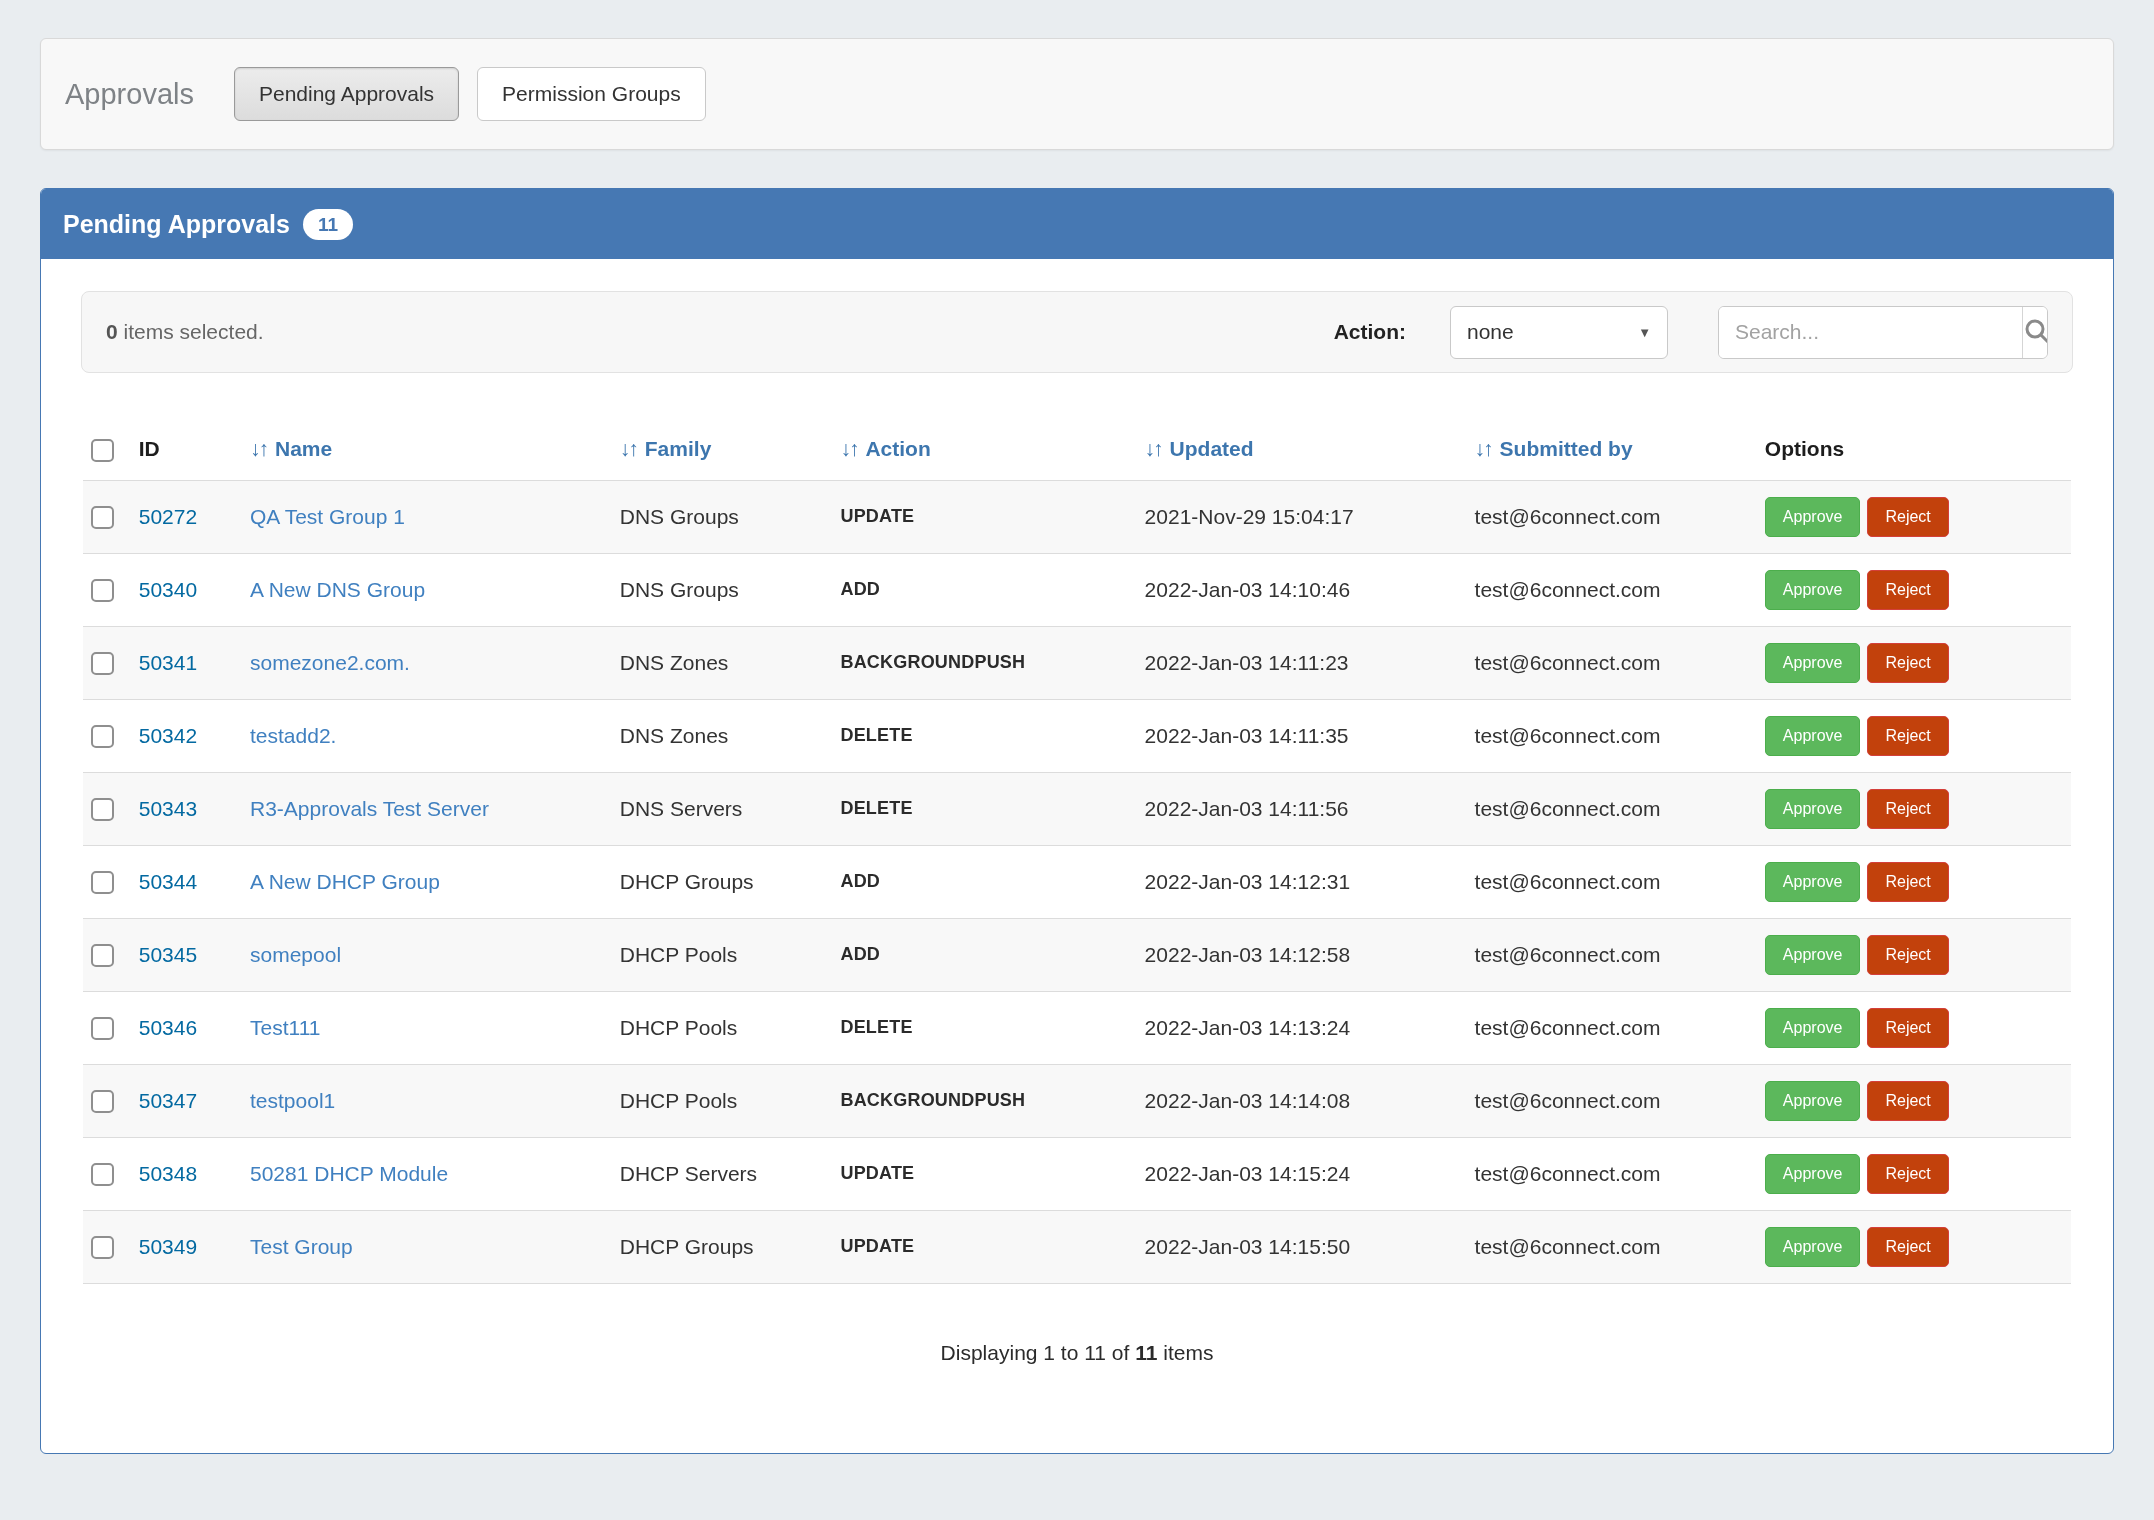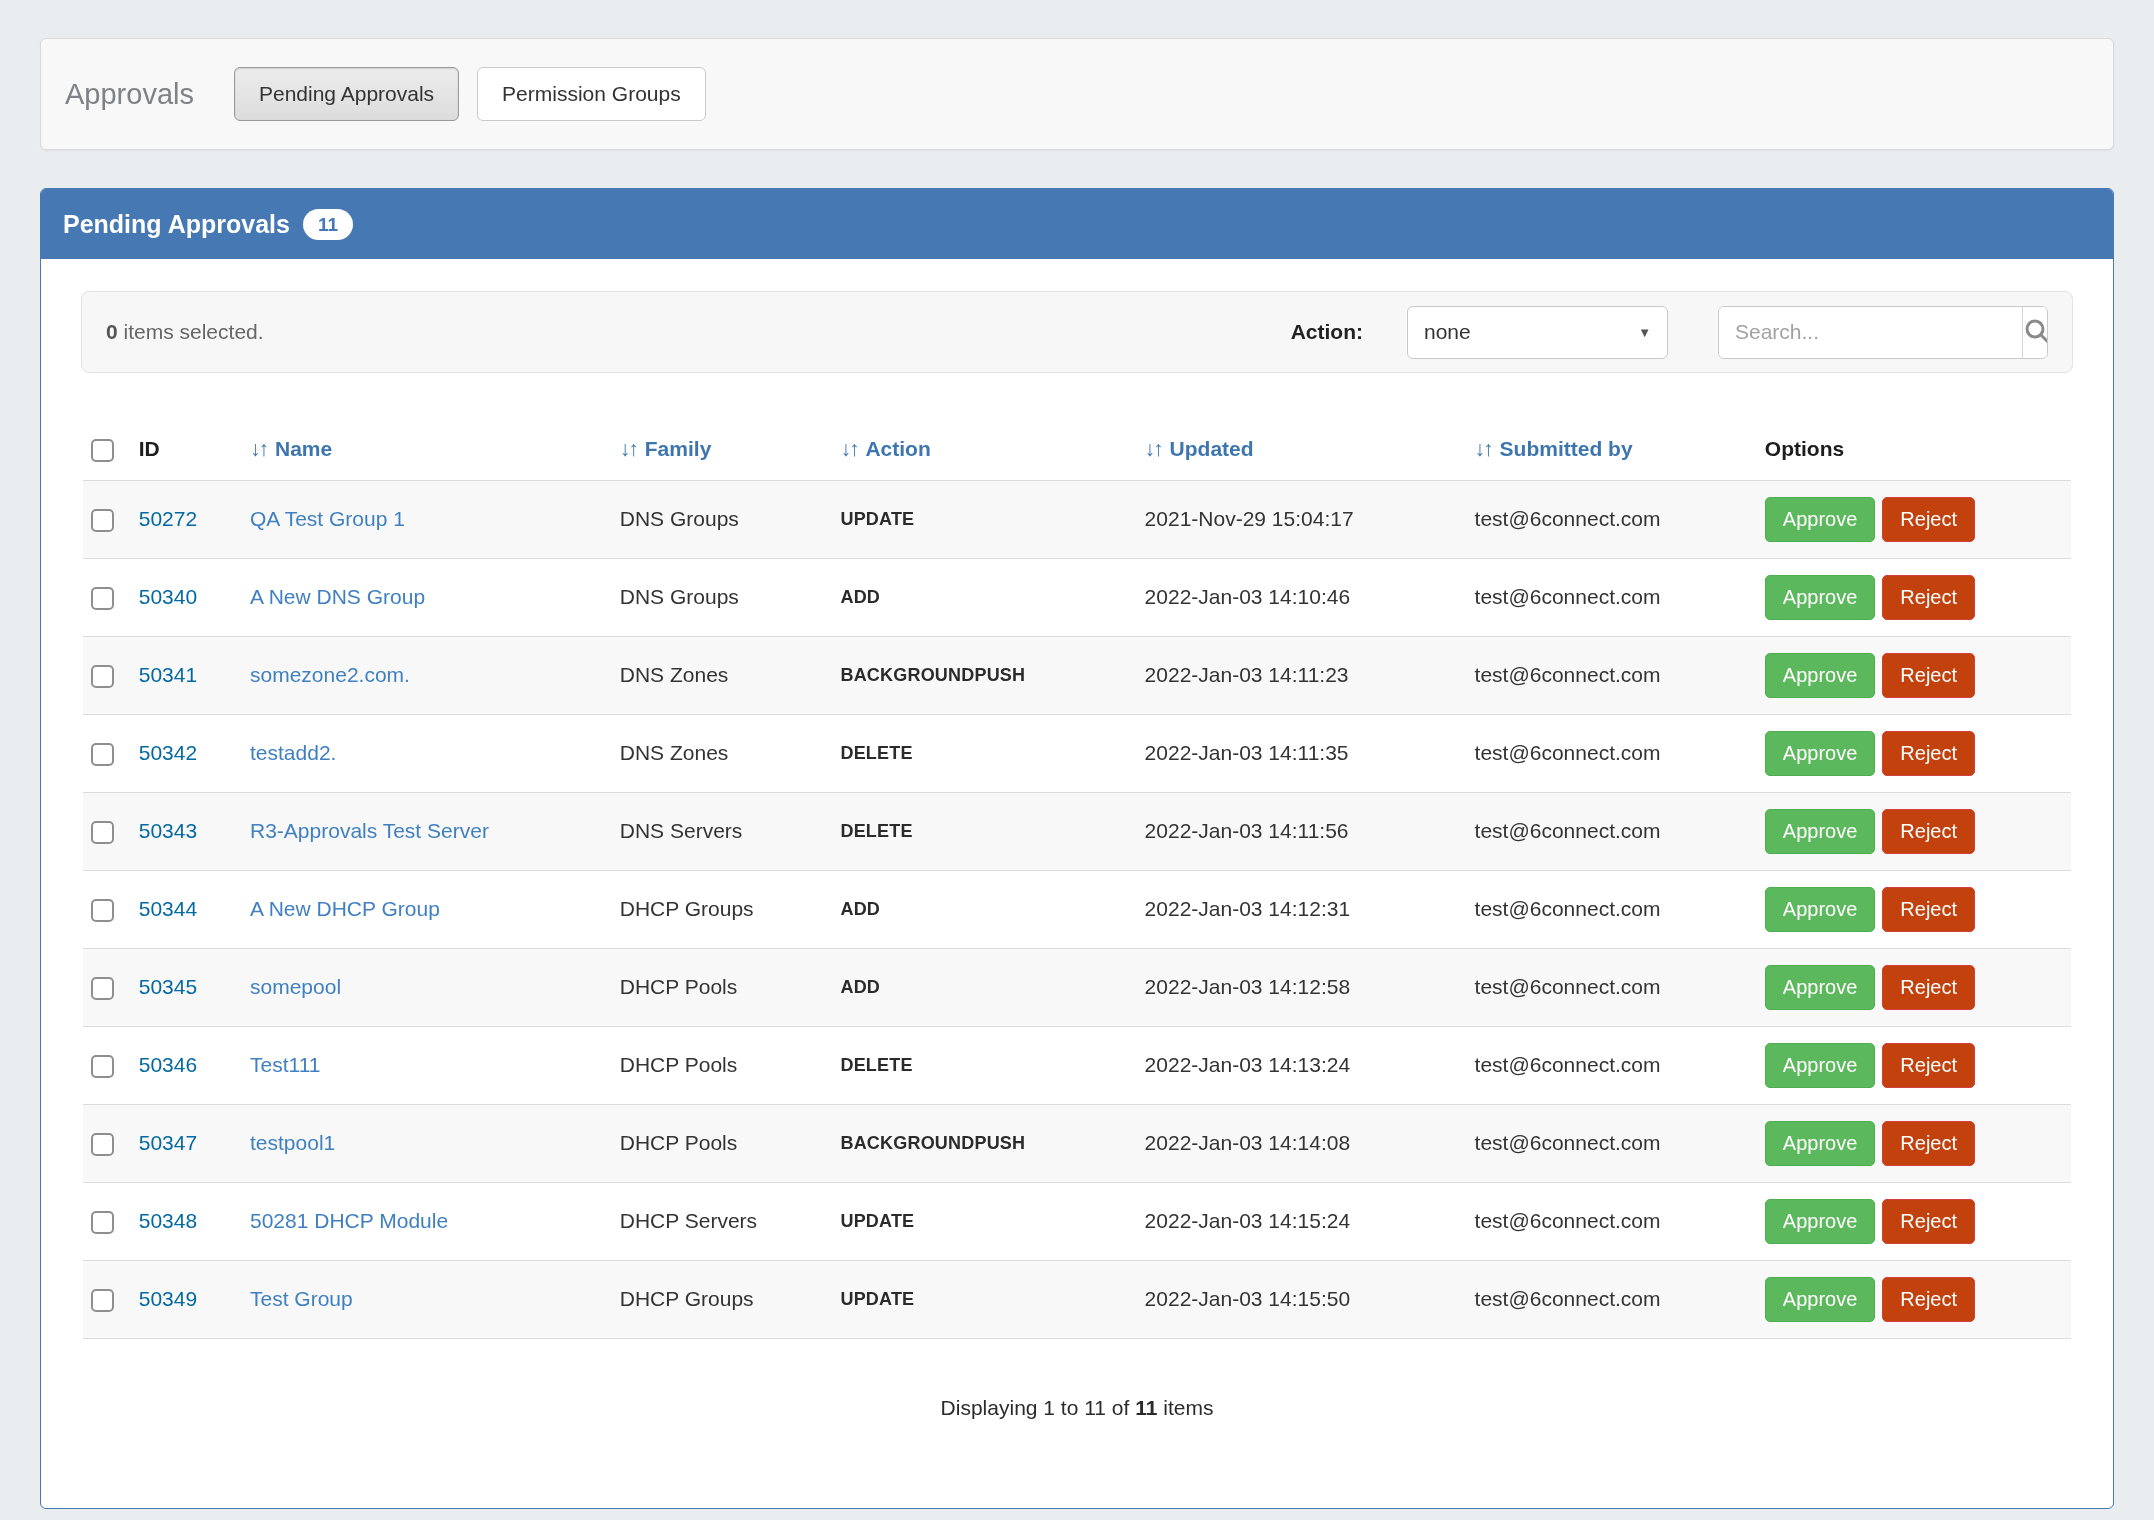--- a/index.html
+++ b/index.html
@@ -84,21 +84,21 @@
     display:flex;
     align-items:center;
     padding:0 24px;
     margin:0 -2px 44px;
   }
   .selected-info { font-size:21px; color:#666; }
   .selected-info b { color:#555; }
   .toolbar-right { margin-left:auto; display:flex; align-items:center;gap:30px; }
   .action-label { font-size:21px; font-weight:bold; color:#222; margin-right:14px; }
   .action-select {
-    width:261px; height:53px;
+    width:218px; height:53px;
     background:#fff;
     border:1px solid #c9c9c9;
     border-radius:6px;
     display:flex; align-items:center;
     padding:0 16px;
     font-size:21px; color:#333;
     cursor:pointer;
     margin-right:20px;
   }
   .action-select .caret { margin-left:auto; font-size:13px; color:#555; }
@@ -143,21 +143,21 @@
   .row-check, .head-check {
     appearance:none; -webkit-appearance:none;
     width:23px; height:23px;
     border:2px solid #8f8f8f;
     border-radius:5px;
     background:#fff;
     cursor:pointer;
     vertical-align:middle;
     display:inline-block;
   }
-  .btn { font-family:"Liberation Sans", sans-serif; font-size:20px; color:#fff;
+  .btn { font-family:"Liberation Sans", sans-serif; font-size:16px; color:#fff;
          border-radius:5px; padding:10px 17px; cursor:pointer; }
   .btn-approve { background:#5cb85c; border:1px solid #4cae4c; }
   .btn-reject  { background:#c2410c; border:1px solid #d43f3a; margin-left:7px; }
 
   .table-summary {
     text-align:center;
     font-size:21px;
     color:#2b2b2b;
     margin:57px 0 0;
     padding-bottom:88px;

